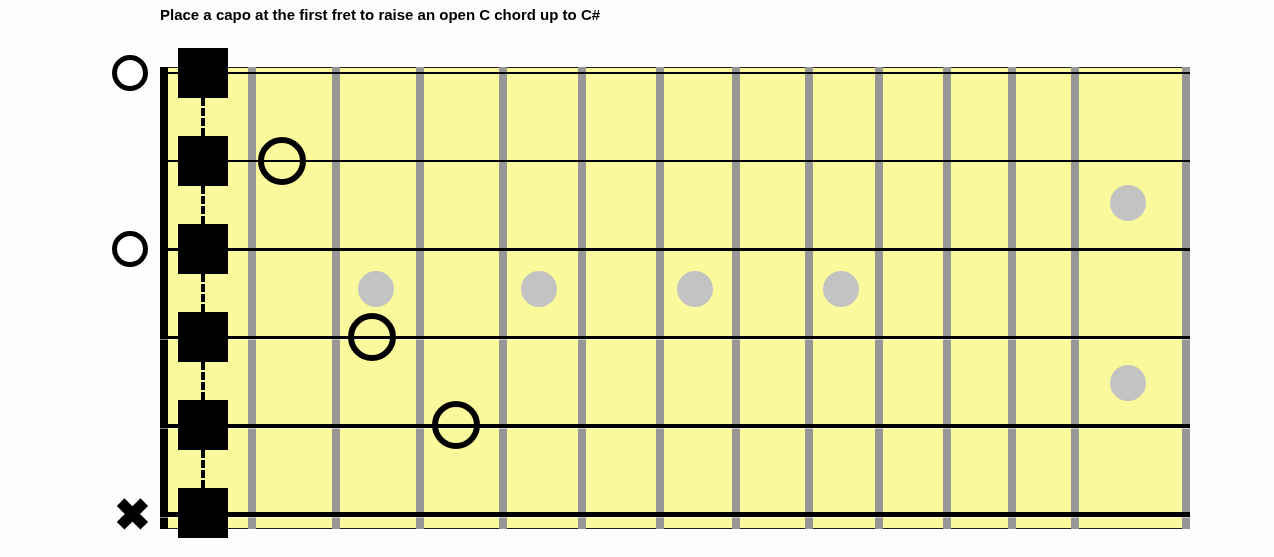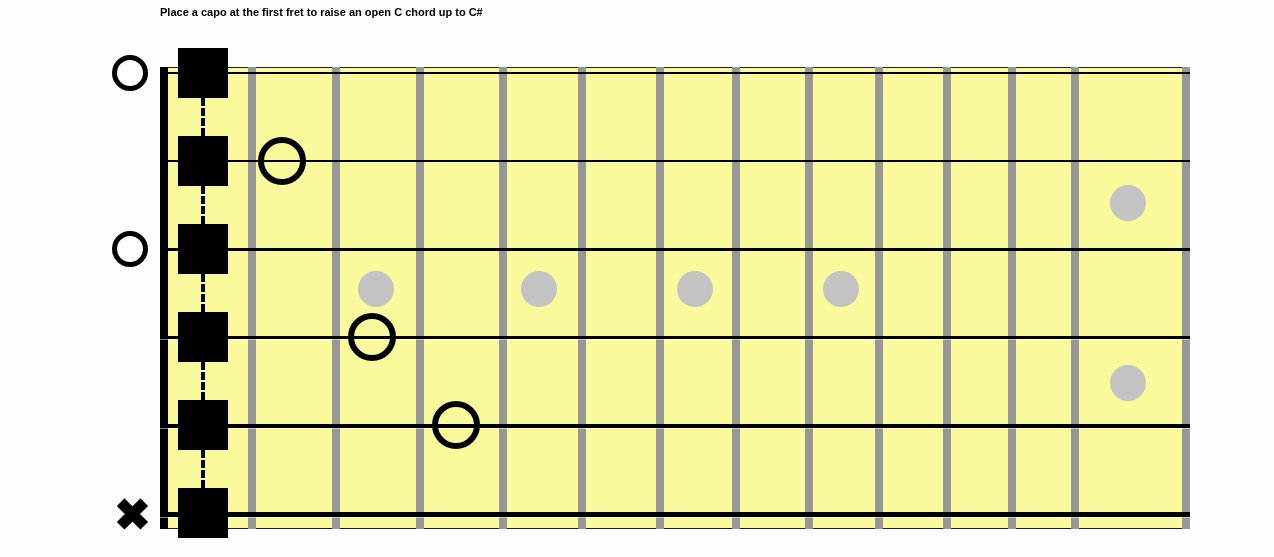--- a/index.html
+++ b/index.html
@@ -7,21 +7,21 @@
       width: 1274px;
       height: 557px;
       background: #fdfdfd;
       font-family: Verdana, Arial, sans-serif;
       position: relative;
     }
     .caption {
       position: absolute;
       top: 6px;
       left: 160px;
-      font-size: 11px;
+      font-size: 15px;
       font-weight: bold;
       color: #000;
     }
     .diagram {
       position: absolute;
       top: 35px;
       left: 100px;
       width: 1090px;
       height: 512px;
     }

